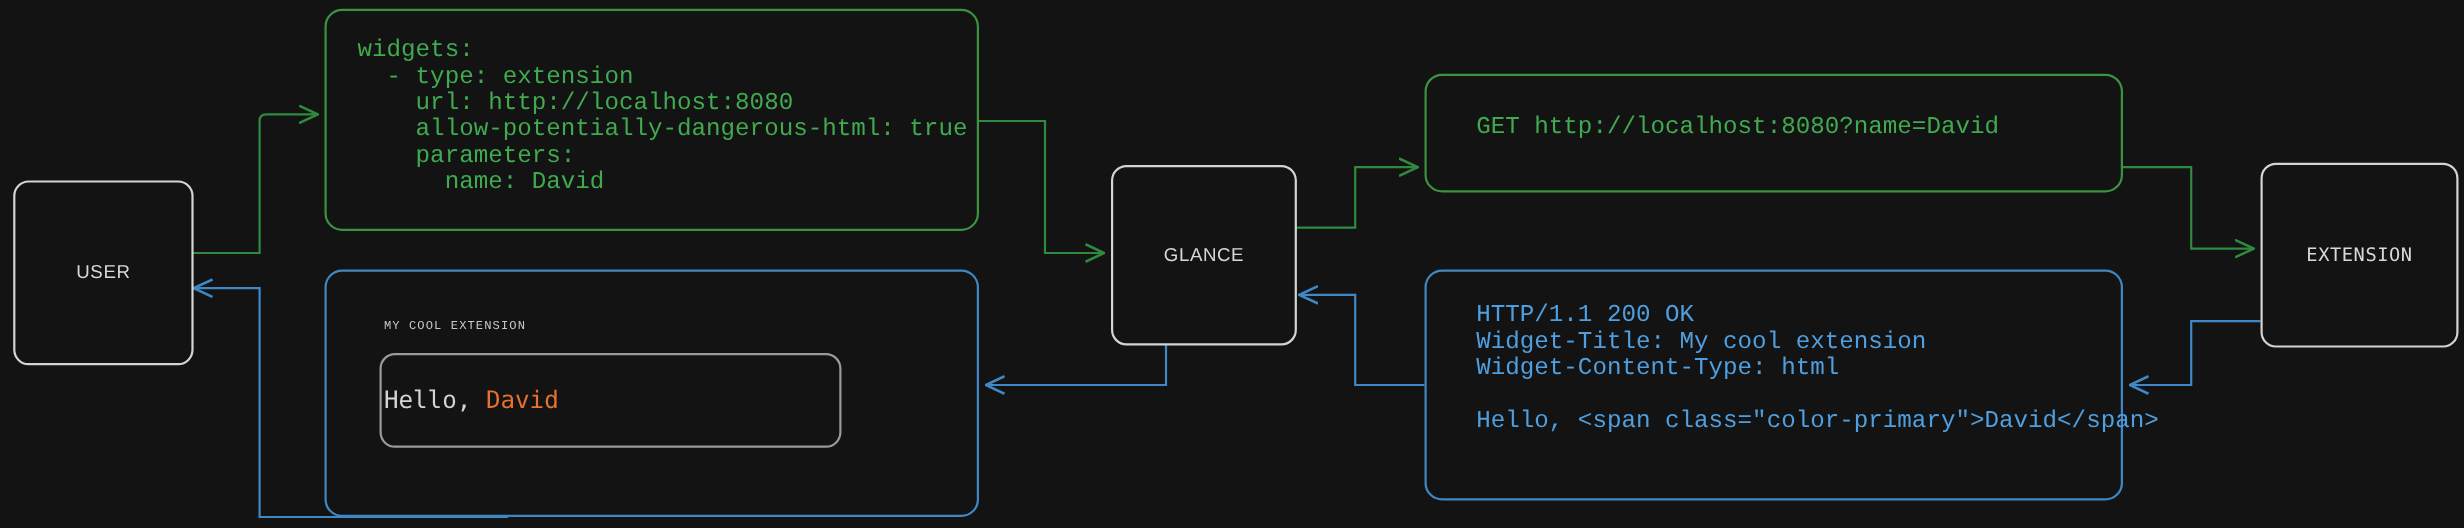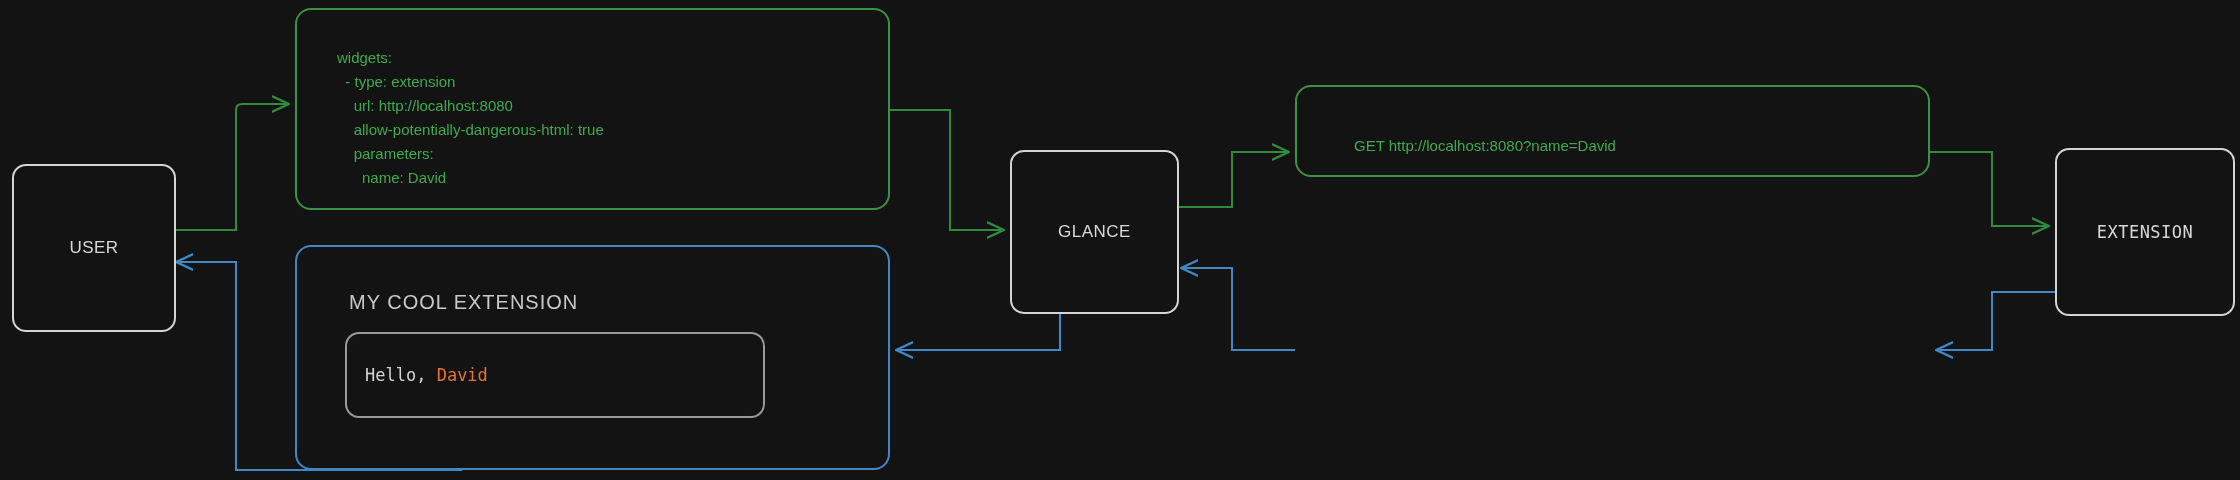--- a/index.html
+++ b/index.html
@@ -31,46 +31,46 @@
     position:absolute;
     border:2px solid;
     border-radius:16px;
     background:#131313;
     box-sizing:border-box;
   }
   .card-green{border-color:#3d9140;}
   .card-blue{border-color:#3f88c5;}
 
   .code{
-    font-family:Liberation Sans, sans-serif;
-    font-size:15px;
+    font-family:Liberation Mono, monospace;
+    font-size:22px;
     line-height:24px;
     white-space:pre;
-    margin:12px;
+    margin:0;
   }
   .code-green{color:#3faa4f;}
   .code-blue{color:#4f9fe0;}
 
   .widget-title{
-    font-family:Liberation Sans, sans-serif;
-    font-size:20px;
+    font-family:Liberation Mono, monospace;
+    font-size:11px;
     color:#c9c9c9;
     letter-spacing:1px;
   }
   .widget-inner{
     border:2px solid #9a9a9a;
     border-radius:14px;
     box-sizing:border-box;
     display:flex;align-items:center;
   }
   .widget-body{
     font-family:"DejaVu Sans Mono", monospace;
-    font-size:17px;
+    font-size:22px;
     color:#d4d4d4;
-    padding-left:18px;
+    padding-left:2px;
   }
   .accent{color:#e8712e;}
 </style>
 </head>
 <body>
 
 <div id="canvas">
 
   <svg class="wires" viewBox="0 0 2240 480" xmlns="http://www.w3.org/2000/svg">
     <defs>
@@ -113,24 +113,31 @@
 
   <div class="card card-green" style="left:295px;top:8px;width:595px;height:202px;">
     <pre class="code code-green" style="padding:24px 0 0 28px;">widgets:
   - type: extension
     url: http://localhost:8080
     allow-potentially-dangerous-html: true
     parameters:
       name: David</pre>
   </div>
 
-  <div class="card card-green" style="left:1295px;top:85px;width:635px;height:92px;">
+  <div class="card card-green" style="left:1295px;top:67px;width:635px;height:108px;">
     <pre class="code code-green" style="padding:35px 0 0 45px;">GET http://localhost:8080?name=David</pre>
   </div>
 
+  <div class="card card-blue" style="left:1295px;top:245px;width:635px;height:210px;">
+    <pre class="code code-blue" style="padding:28px 0 0 45px;">HTTP/1.1 200 OK
+Widget-Title: My cool extension
+Widget-Content-Type: html
+
+Hello, &lt;span class="color-primary"&gt;David&lt;/span&gt;</pre>
+  </div>
 
   <div class="card card-blue" style="left:295px;top:245px;width:595px;height:225px;">
     <div class="widget-title" style="margin:44px 0 0 52px;">MY COOL EXTENSION</div>
     <div class="widget-inner" style="margin:18px 0 0 48px;width:420px;height:86px;">
       <div class="widget-body">
         <span>Hello, </span><span class="accent">David</span>
       </div>
     </div>
   </div>
 

